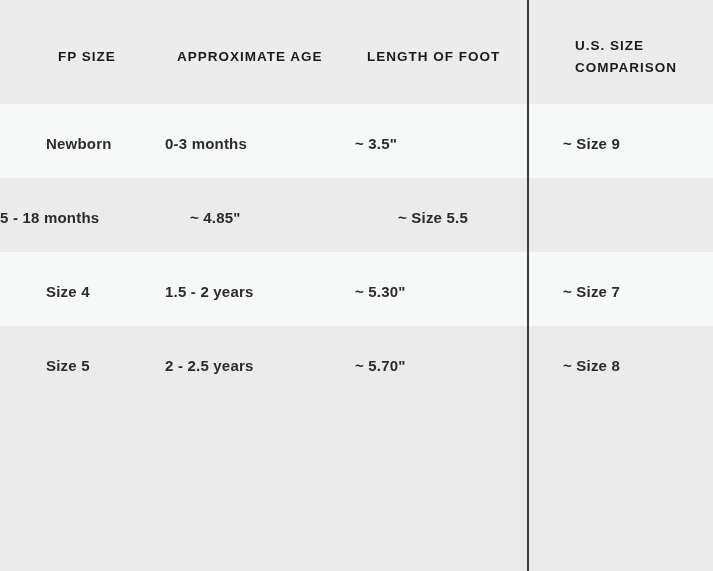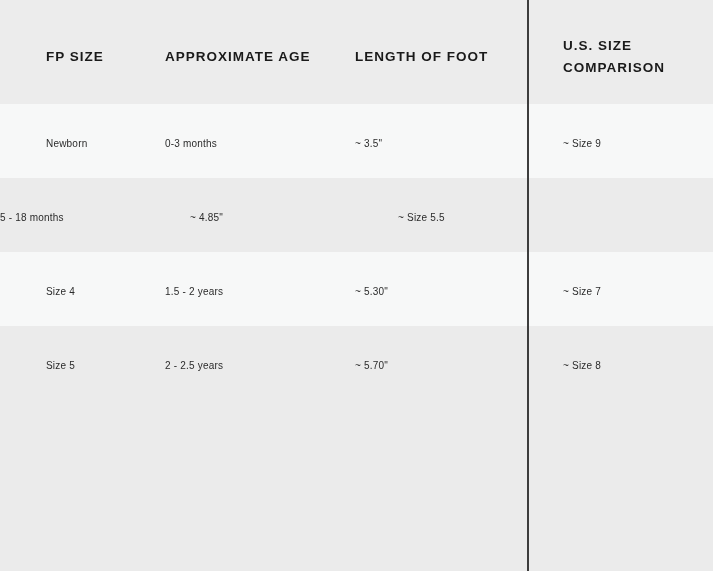--- a/index.html
+++ b/index.html
@@ -16,20 +16,21 @@
     overflow: hidden;
   }
   .row {
     display: flex;
     align-items: center;
     box-sizing: border-box;
   }
   .header-row {
     height: 104px;
     background: var(--header-bg, #ECECEC);
+    margin-left: 12px;
   }
   .body-row {
     height: 74px;
   }
   #rows .body-row:nth-child(odd)  { background: var(--row-light, #F7F8F8); }
   #rows .body-row:nth-child(even) { background: var(--row-gray, #EBEBEB); }
   .cell {
     box-sizing: border-box;
     flex: 0 0 auto;
   }
@@ -39,24 +40,25 @@
   .c4 { width: 185px; padding-left: 35px; }
   .th {
     font-size: 13.5px;
     font-weight: bold;
     letter-spacing: 1px;
     line-height: 22px;
     color: var(--header-text, #1A1A1A);
     padding-top: 10px;
   }
   .td {
-    font-size: 10px;
+    font-size: 15px;
     letter-spacing: 0.2px;
     color: var(--body-text, #2B2B2B);
     padding-top: 4px;
+    font-weight: bold;
   }
   .divider {
     position: absolute;
     left: 527px;
     top: 0;
     width: 2px;
     height: 100%;
     background: var(--divider, #3D3D3D);
   }
 </style>

